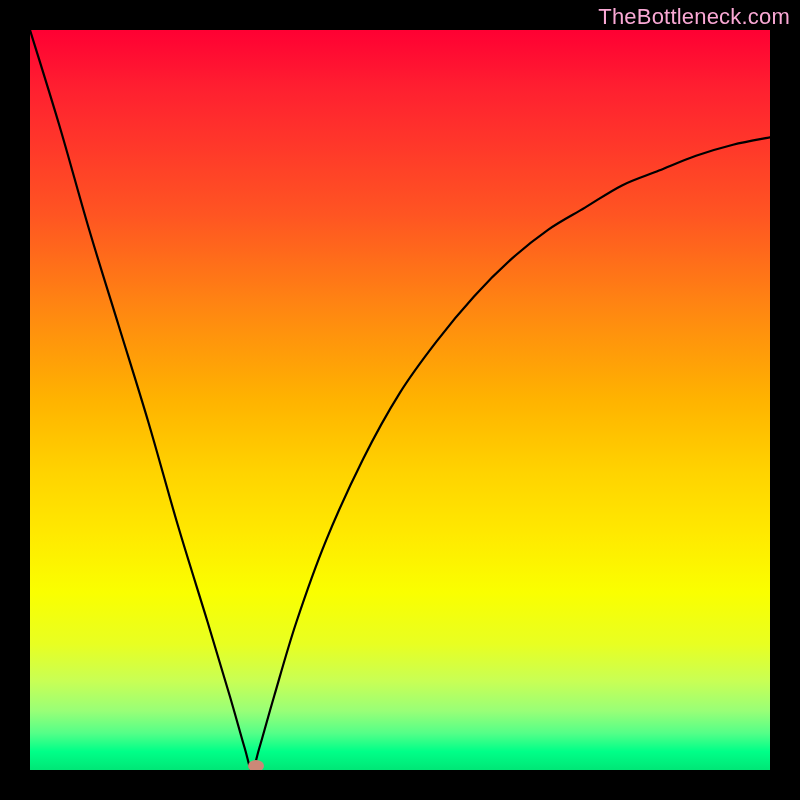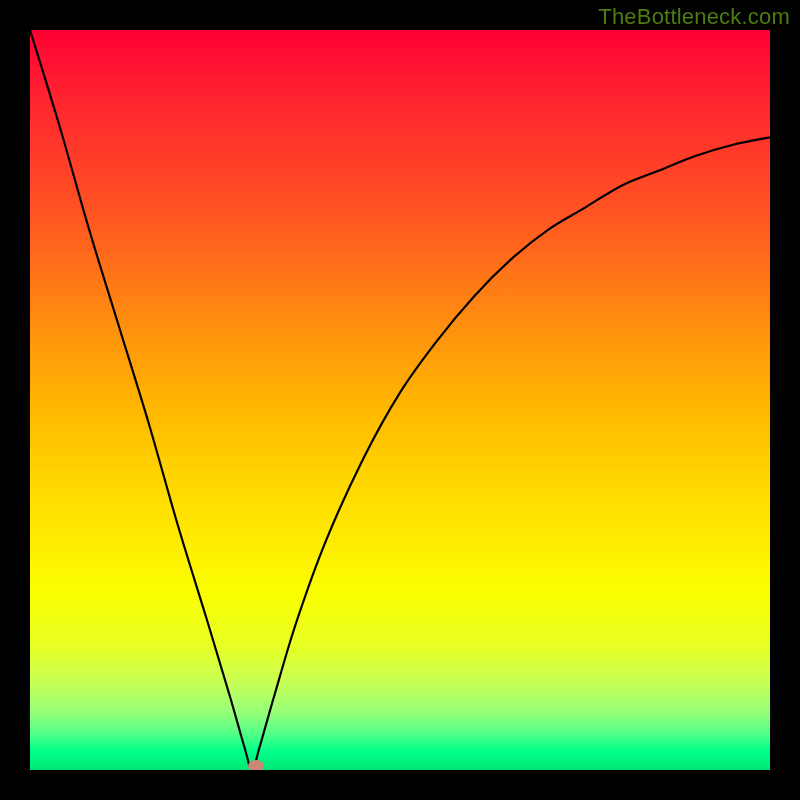--- a/index.html
+++ b/index.html
@@ -43,21 +43,21 @@
       #99ff77 92%,
       #55ff88 95%,
       #00ff88 97.5%,
       #00e676 100%
     );
   }
   .watermark {
     position: absolute;
     top: 4px;
     right: 10px;
-    color: #4d7c0f;
+    color: #f9a8d4;
     font-size: 22px;
     font-weight: 500;
     letter-spacing: 0.2px;
     user-select: none;
   }
   svg.curve {
     position: absolute;
     inset: 0;
     width: 740px;
     height: 740px;

